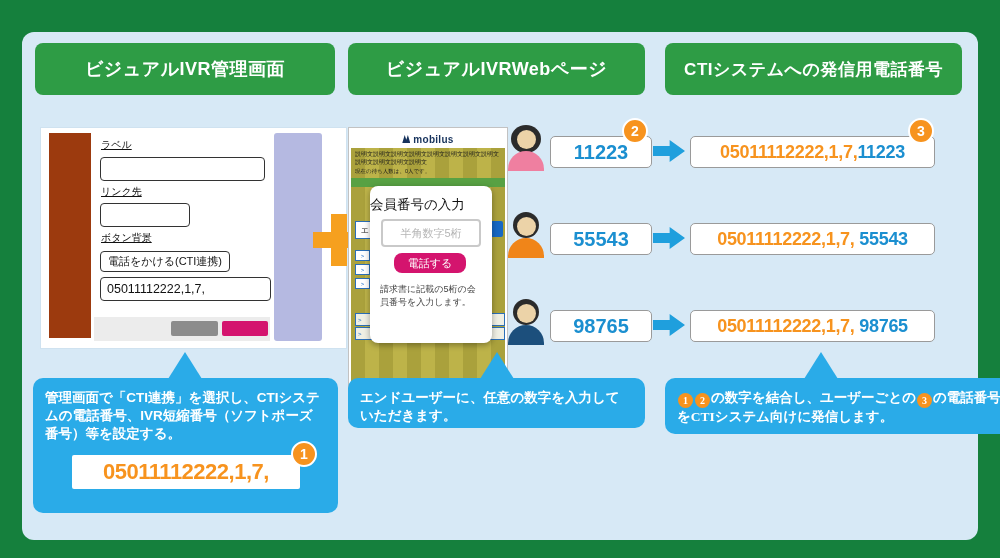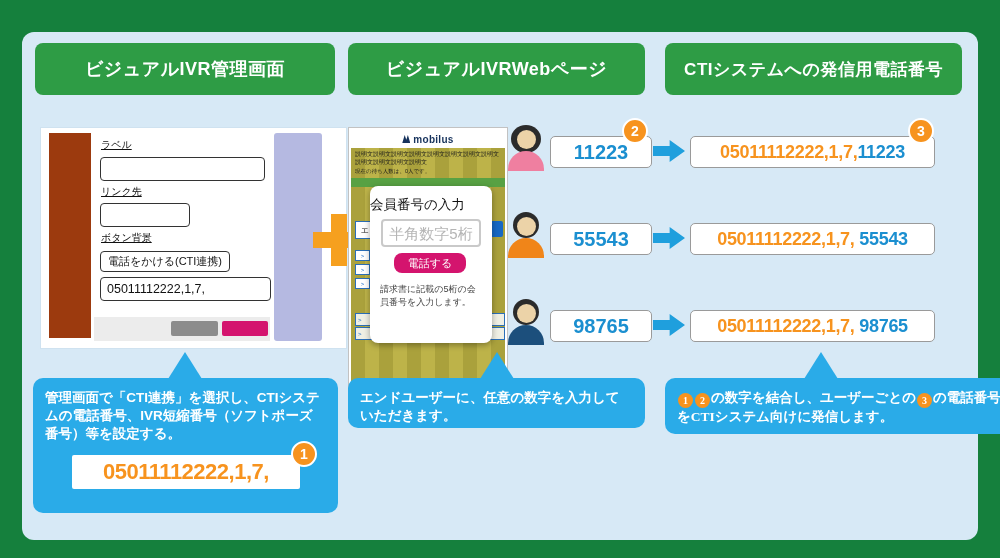--- a/index.html
+++ b/index.html
@@ -49,21 +49,21 @@
   .ph-row{position:absolute;left:4px;width:148px;height:11px;background:#efefe4;border:1px solid #2b6fb8;
           font-size:6px;color:#333;display:flex;align-items:center;justify-content:center;position:absolute;}
   .ph-row .chev{position:absolute;left:2px;color:#1668c4;}
   .ph-foot{position:absolute;left:2px;bottom:2px;right:2px;height:6px;background:#9a9a9a;}
 
   
   .modal{position:absolute;left:19px;top:38px;width:122px;height:157px;background:#fff;border-radius:8px;
          box-shadow:0 2px 6px rgba(0,0,0,.35);}
   .m-title{position:absolute;top:10px;width:100%;text-align:left;font-size:13.5px;color:#111;}
   .m-input{position:absolute;top:33px;left:11px;width:92px;height:22px;border:2px solid #c9c9c9;border-radius:4px;
-           text-align:center;font-size:15px;color:#333;background:#fff;font-family:"Liberation Sans","DejaVu Sans",sans-serif;}
+           text-align:center;font-size:11px;color:#333;background:#fff;font-family:"Liberation Sans","DejaVu Sans",sans-serif;}
   .m-input::placeholder{color:#b5b5b5;}
   .m-call{position:absolute;top:67px;left:24px;width:72px;height:20px;background:#d4146e;border:none;border-radius:8px;
           color:#fff;font-size:11px;display:flex;align-items:center;justify-content:center;}
   .m-cap{position:absolute;top:97px;left:10px;width:103px;font-size:9px;line-height:13px;color:#444;}
 
   
   .frow{position:absolute;left:505px;width:440px;height:52px;}
   .avatar{position:absolute;left:3px;top:0;width:36px;height:46px;}
   .avatar .head{position:absolute;left:5px;top:0;width:26px;height:26px;border-radius:50%;background:#2b2b2b;}
   .avatar.female .head{left:3px;width:30px;height:28px;}

